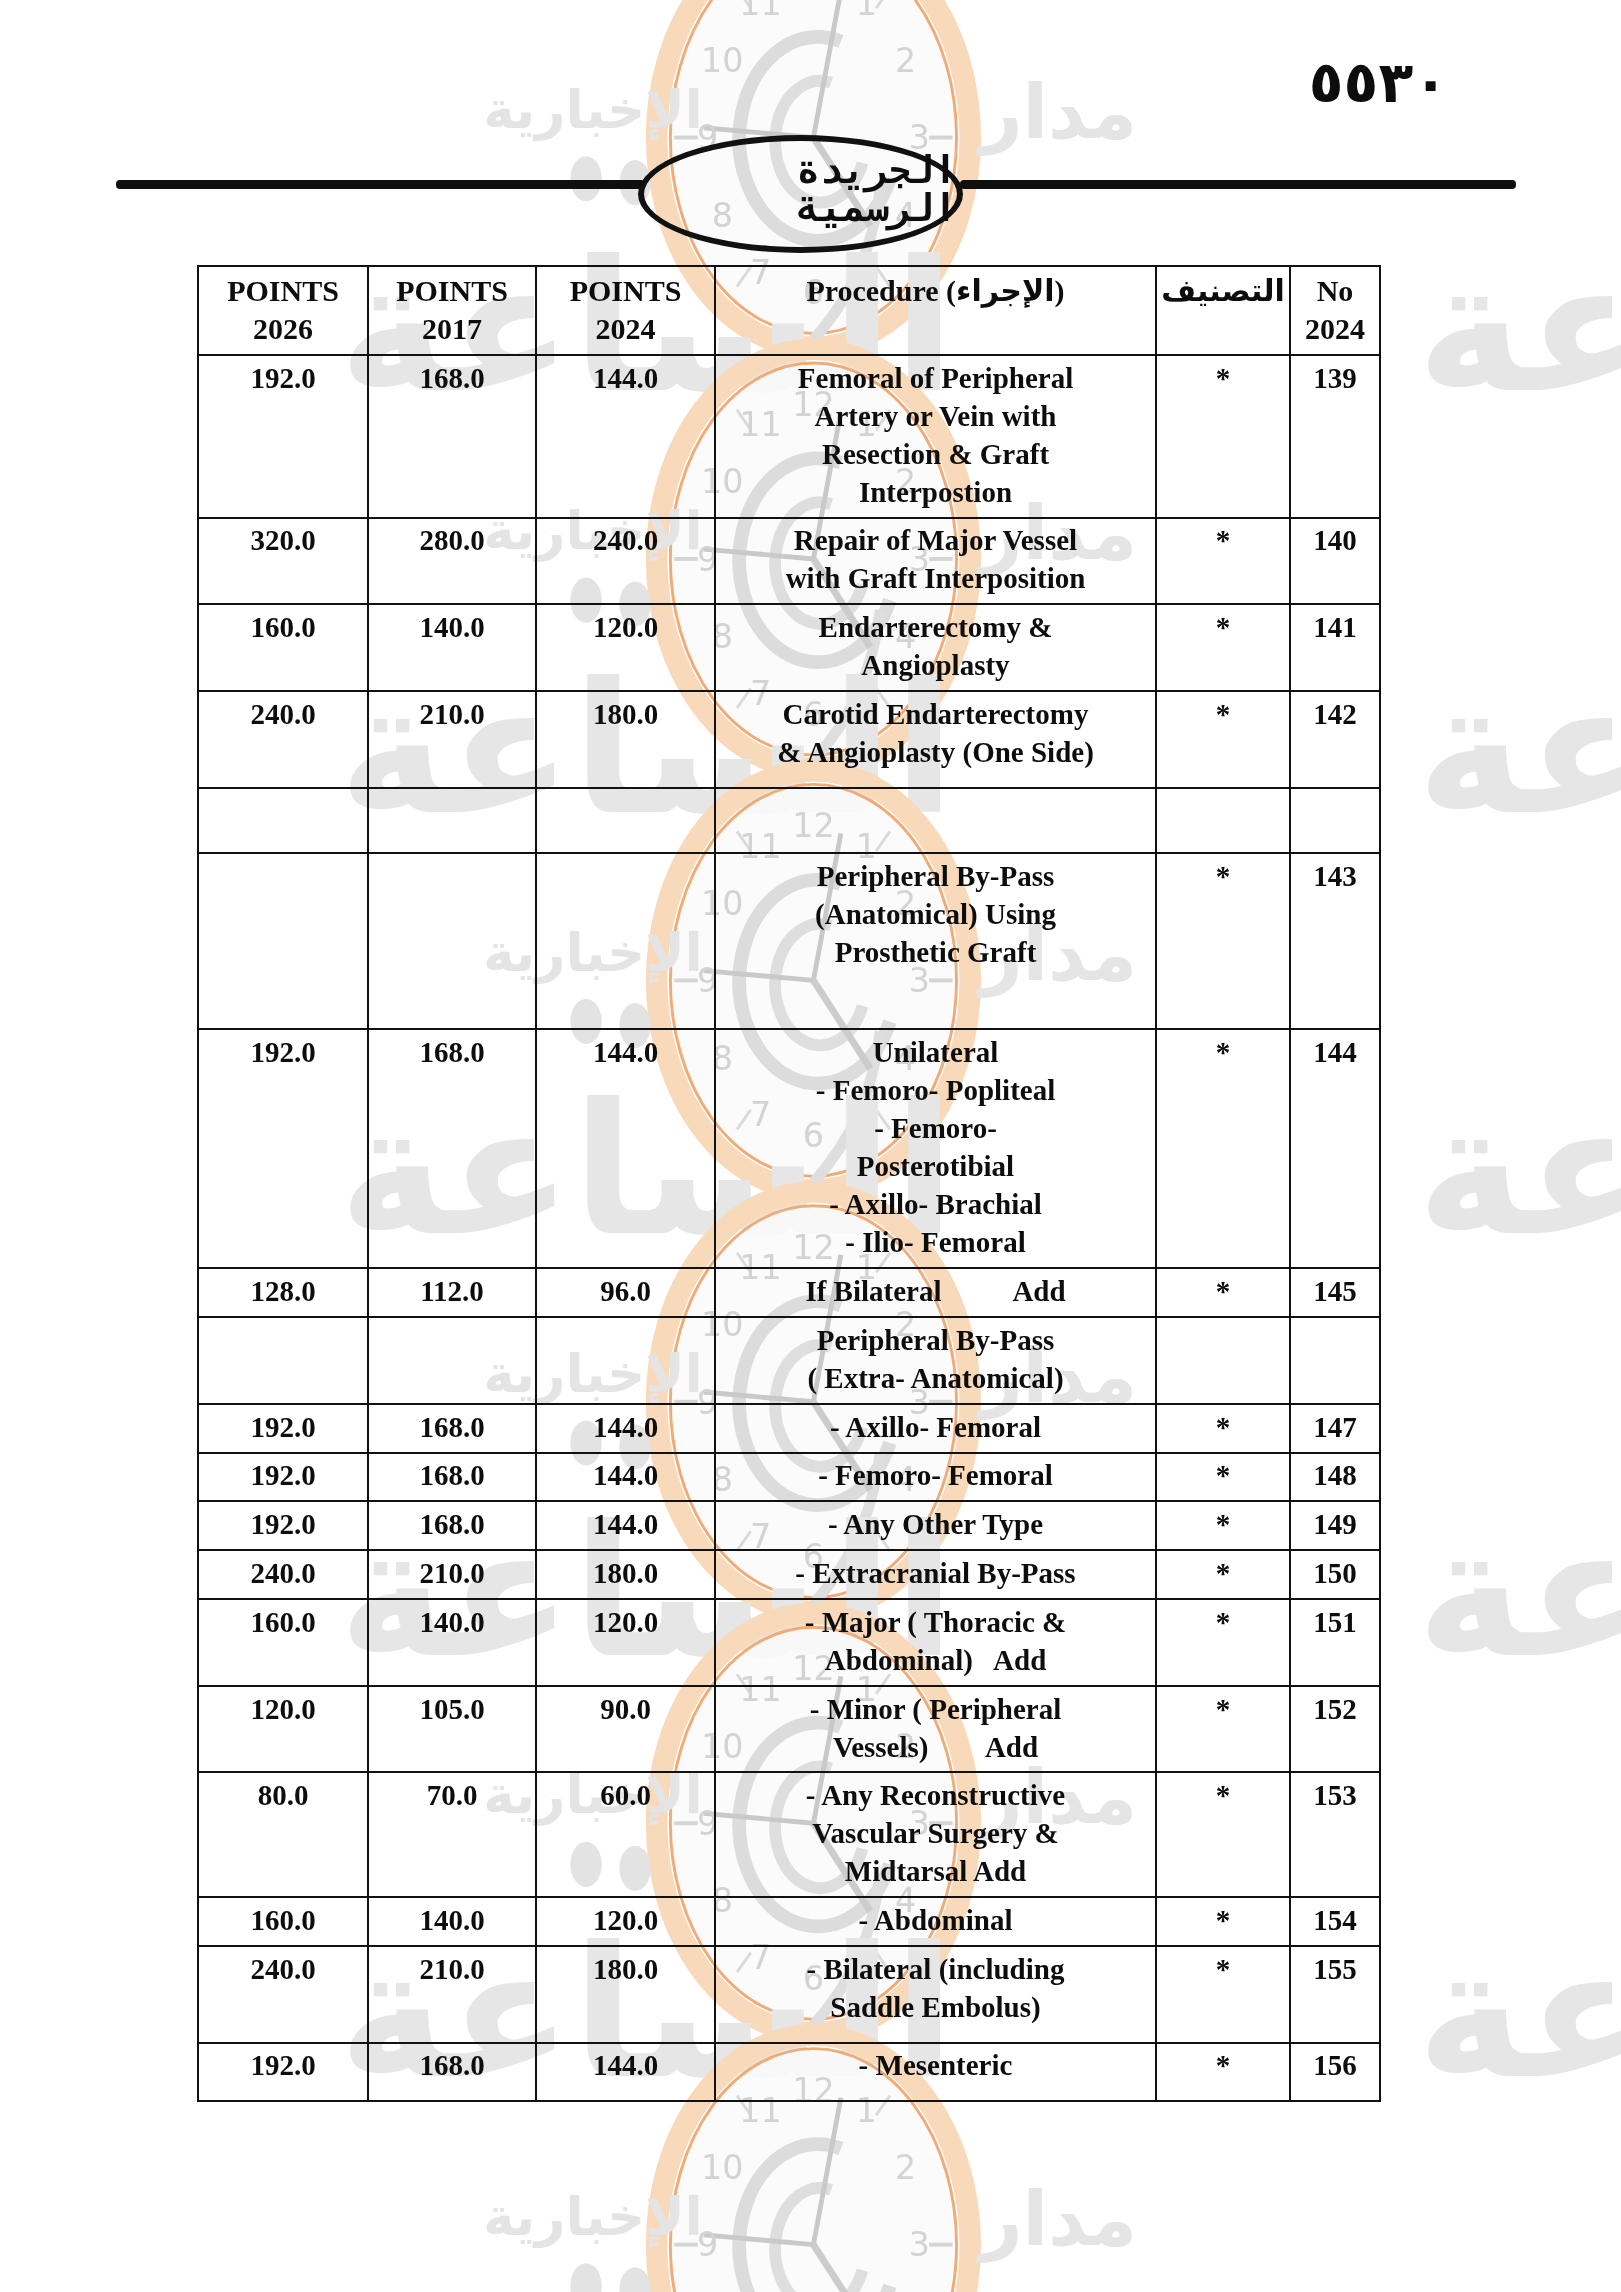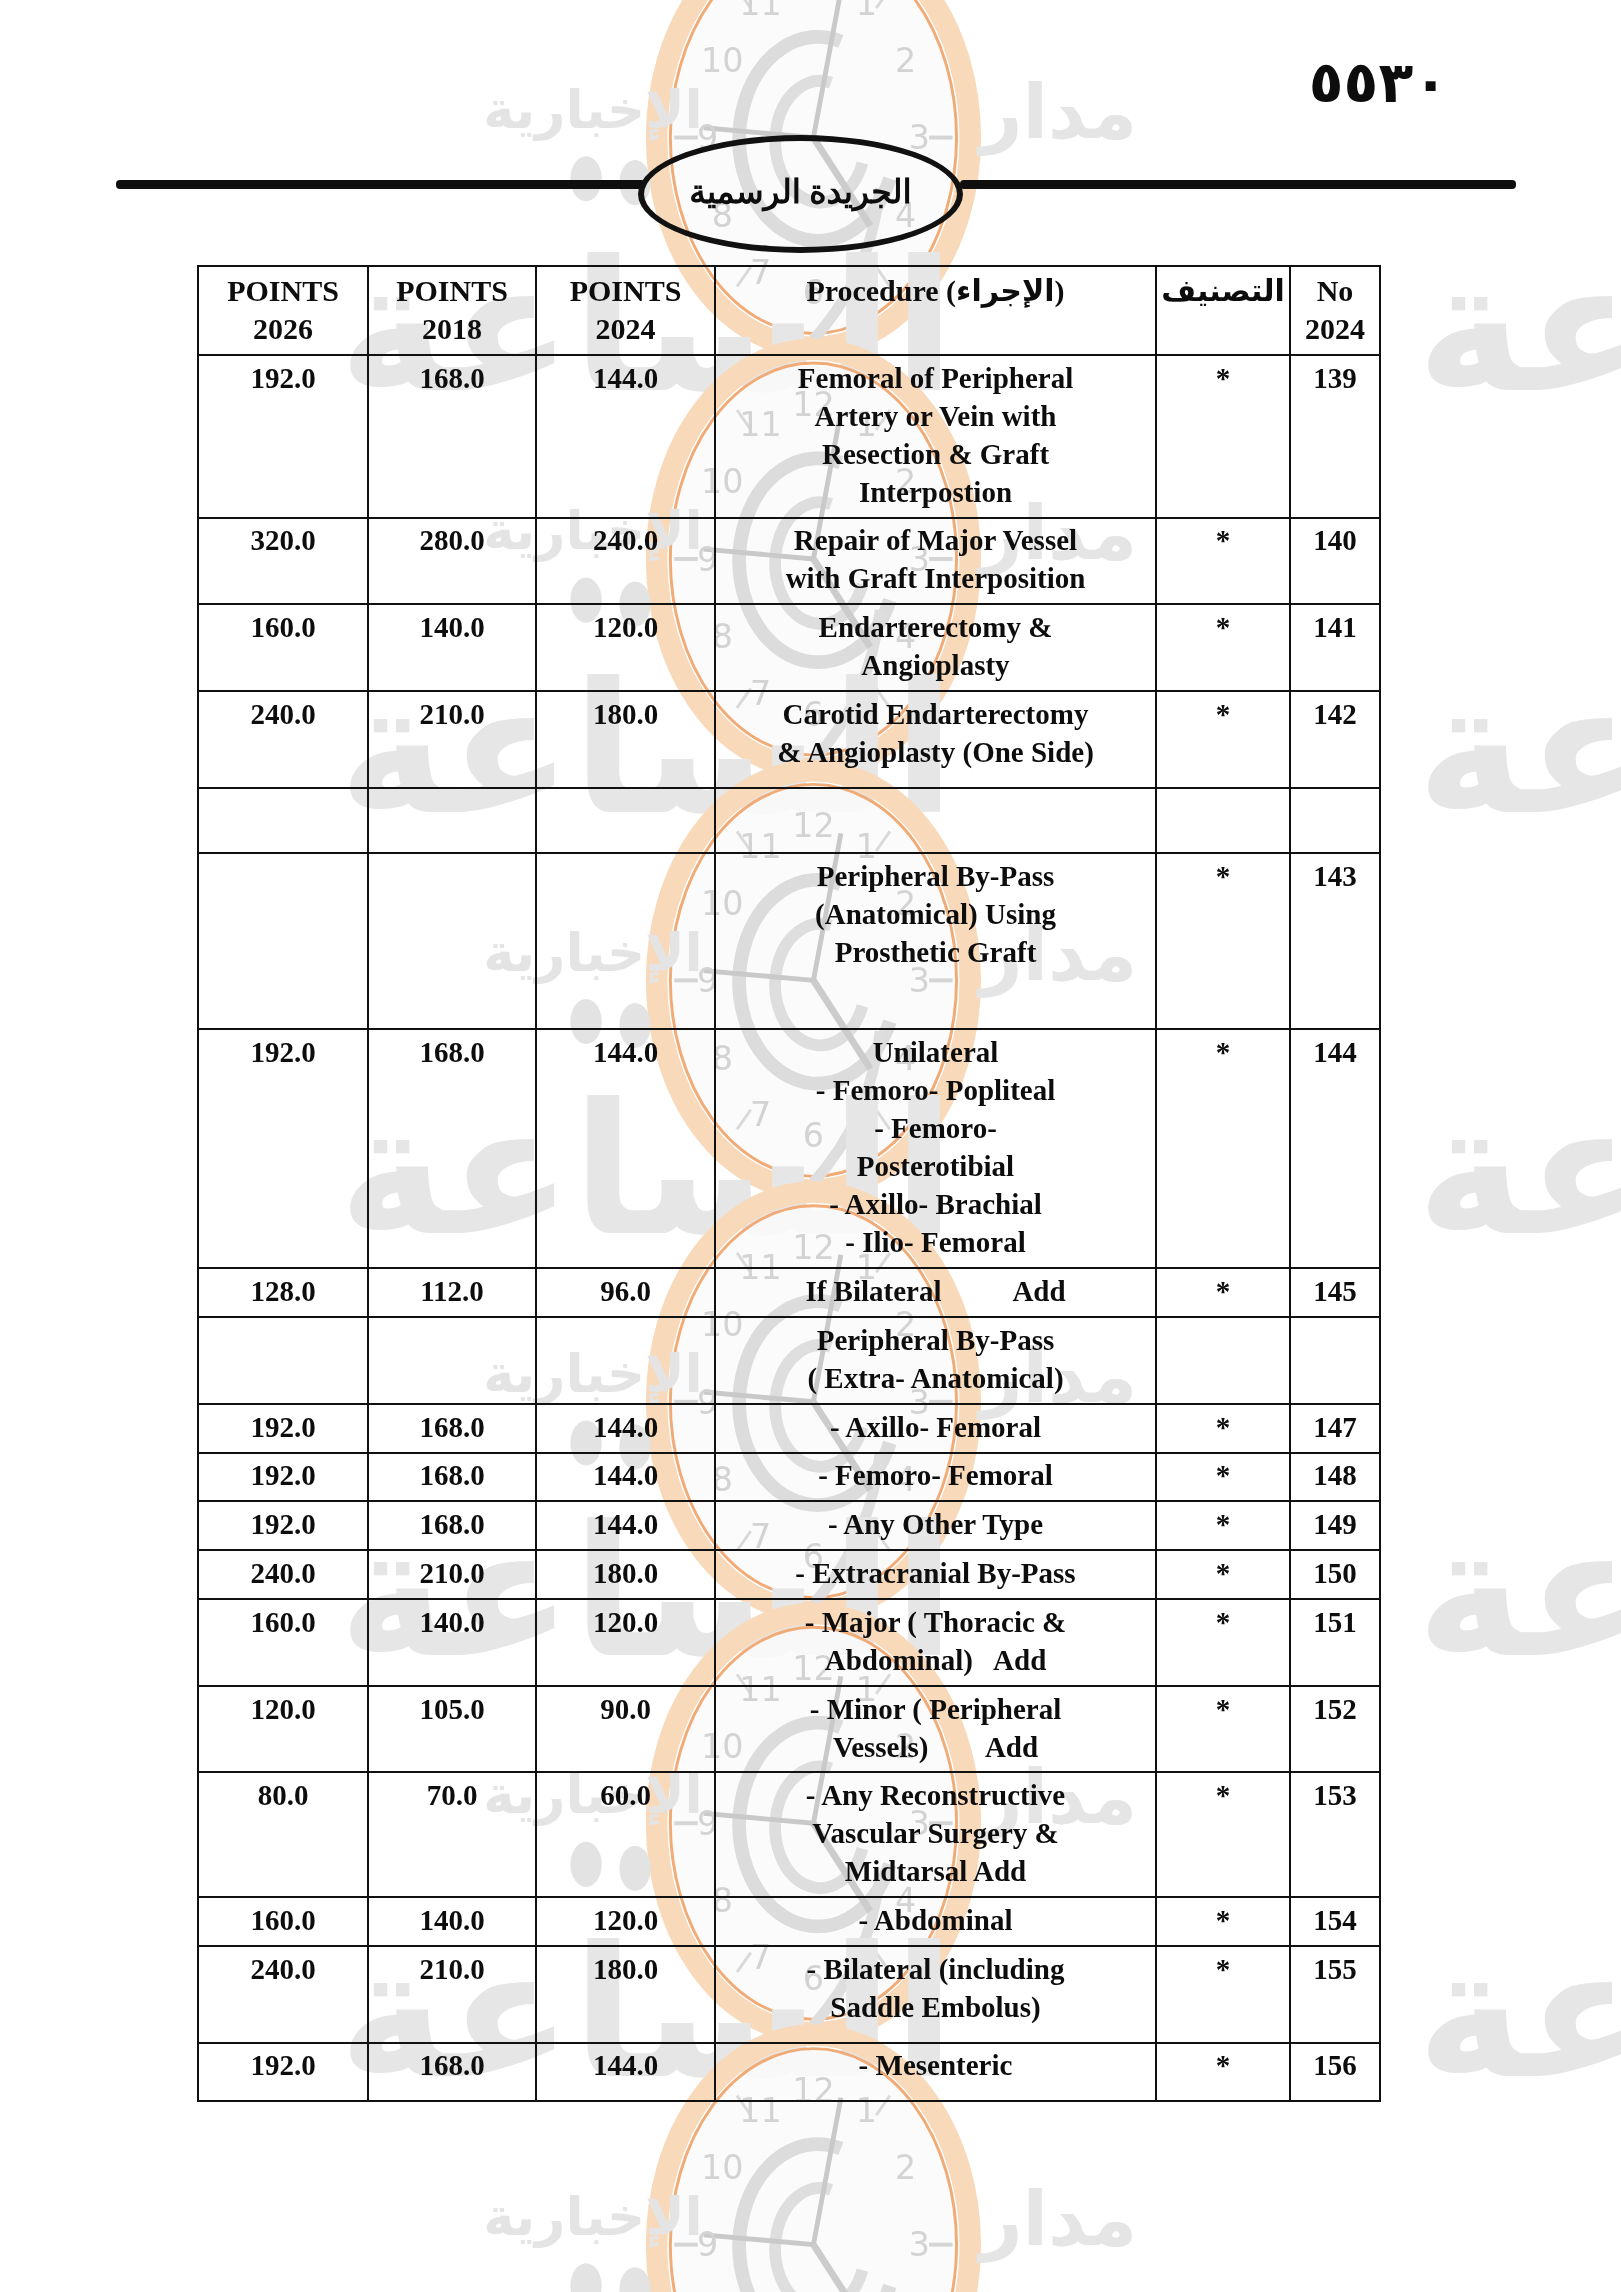--- a/index.html
+++ b/index.html
@@ -10,21 +10,21 @@
 
   
   .page-number{position:absolute;top:49px;right:173px;font-size:57px;font-weight:bold;
                font-family:"DejaVu Sans",sans-serif;letter-spacing:9.8px;direction:rtl;}
   .rule{position:absolute;height:8.8px;background:#0f0f0f;border-radius:3.9px;}
   .rule-left{top:180px;left:116px;width:529px;}
   .rule-right{top:180px;left:960px;width:556px;}
   .gazette-ellipse{position:absolute;left:638px;top:135px;width:325px;height:118px;
                    border:6.9px solid #111;border-radius:50%;display:flex;align-items:center;
                    justify-content:center;box-sizing:border-box;background:transparent;}
-  .gazette-ellipse span{font-family:Liberation Serif, serif;font-weight:bold;font-size:33px;
+  .gazette-ellipse span{font-family:Liberation Mono, monospace;font-weight:bold;font-size:38px;
                         direction:rtl;line-height:1;padding-bottom:3.9px;}
 
   
   table.points{position:absolute;left:197px;top:265px;width:1182px;border-collapse:collapse;
                table-layout:fixed;text-align:center;font-weight:bold;}
   table.points th,table.points td{border:2.9px solid #111;vertical-align:top;padding:2.9px 2px 5.9px;
                font-size:29px;line-height:38px;overflow:hidden;}
   table.points th{font-size:30px;padding-top:4.9px;border-radius:23px;}
   td .pl{white-space:pre-wrap;}
   td.mark-cell{font-size:33px;}
@@ -108,21 +108,21 @@
         <col style="width:90px">
     </colgroup>
     <thead>
         <tr>
           <th>
             <div>POINTS</div>
             <div>2026</div>
           </th>
           <th>
             <div>POINTS</div>
-            <div>2018</div>
+            <div>2017</div>
           </th>
           <th>
             <div>POINTS</div>
             <div>2024</div>
           </th>
           <th>
             <div>Procedure (الإجراء)</div>
           </th>
           <th>
             <div>التصنيف</div>

